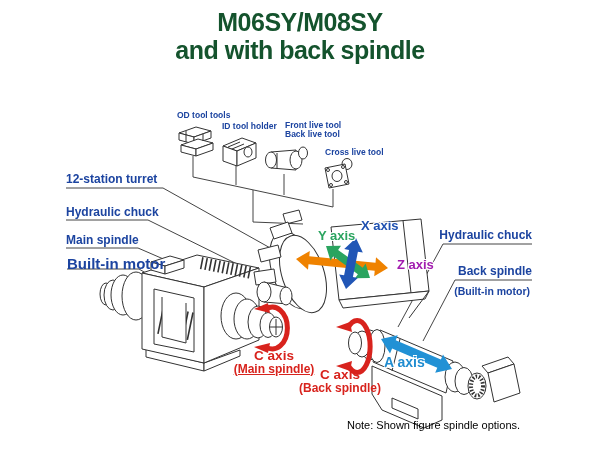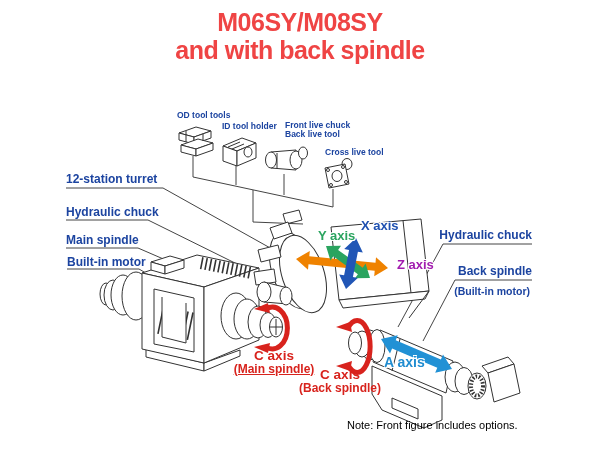--- a/index.html
+++ b/index.html
@@ -1,20 +1,20 @@
 <!DOCTYPE html>
 <html><head>
 <meta charset="utf-8">
 <style>
   html,body{margin:0;padding:0;background:#fff;}
   .stage{position:relative;width:600px;height:450px;background:#fff;overflow:hidden;
          font-family:"Liberation Sans",sans-serif;}
   .stage svg{position:absolute;left:0;top:0;}
   .lbl{position:absolute;white-space:nowrap;font-weight:bold;line-height:1.05;}
-  .title{position:absolute;left:0;top:8px;width:600px;text-align:center;color:#ef4444;
+  .title{position:absolute;left:0;top:8px;width:600px;text-align:center;color:#14532d;
          font-weight:bold;font-size:25px;line-height:28px;letter-spacing:-0.5px;}
   .tool{font-size:8.5px;color:#1c44a0;}
   .side{font-size:12px;color:#1c44a0;}
   .axis{font-size:13px;text-shadow:1px 1px 0 #fff,-1px -1px 0 #fff,1px -1px 0 #fff,-1px 1px 0 #fff;}
   .red{color:#d8231d;}
   .note{position:absolute;left:347px;top:419px;font-size:11px;color:#000;font-weight:normal;}
 </style>
 </head>
 <body>
 
@@ -176,38 +176,38 @@
 </svg>
 
   <div class="title">
     <div>M06SY/M08SY</div>
     <div>and with back spindle</div>
   </div>
 
   <div class="lbl tool" style="left:177px;top:111px;">OD tool tools</div>
   <div class="lbl tool" style="left:222px;top:122px;">ID tool holder</div>
   <div class="lbl tool" style="left:285px;top:121px;">
-    <div>Front live chuck</div>
+    <div>Front live tool</div>
     <div>Back live tool</div>
   </div>
   <div class="lbl tool" style="left:325px;top:148px;">Cross live tool</div>
 
   <div class="lbl side" style="left:66px;top:173px;">12-station turret</div>
   <div class="lbl side" style="left:66px;top:206px;">Hydraulic chuck</div>
   <div class="lbl side" style="left:66px;top:234px;">Main spindle</div>
-  <div class="lbl side" style="left:67px;top:256px;font-size:12px;">Built-in motor</div>
+  <div class="lbl side" style="left:67px;top:256px;font-size:15px;">Built-in motor</div>
 
   <div class="lbl side" style="right:68px;top:229px;">Hydraulic chuck</div>
   <div class="lbl side" style="right:68px;top:265px;">Back spindle</div>
   <div class="lbl side" style="right:70px;top:286px;font-size:10.5px;">(Built-in motor)</div>
 
   <div class="lbl axis" style="left:361px;top:219px;color:#1e50b0;">X axis</div>
   <div class="lbl axis" style="left:318px;top:229px;color:#2aa45f;">Y axis</div>
   <div class="lbl axis" style="left:397px;top:258px;color:#a21caf;">Z axis</div>
   <div class="lbl axis" style="left:384px;top:355px;font-size:14px;color:#1f8cd0;">A axis</div>
 
   <div class="lbl red" style="left:214px;top:349px;width:120px;text-align:center;font-size:13.5px;">C axis</div>
   <div class="lbl red" style="left:214px;top:363px;width:120px;text-align:center;font-size:12px;text-decoration:underline;">(Main spindle)</div>
   <div class="lbl red" style="left:280px;top:368px;width:120px;text-align:center;font-size:13.5px;">C axis</div>
   <div class="lbl red" style="left:280px;top:382px;width:120px;text-align:center;font-size:12px;">(Back spindle)</div>
 
-  <div class="note">Note: Front figure includes options.</div>
+  <div class="note">Note: Shown figure spindle options.</div>
 </div>
 
 </body></html>

